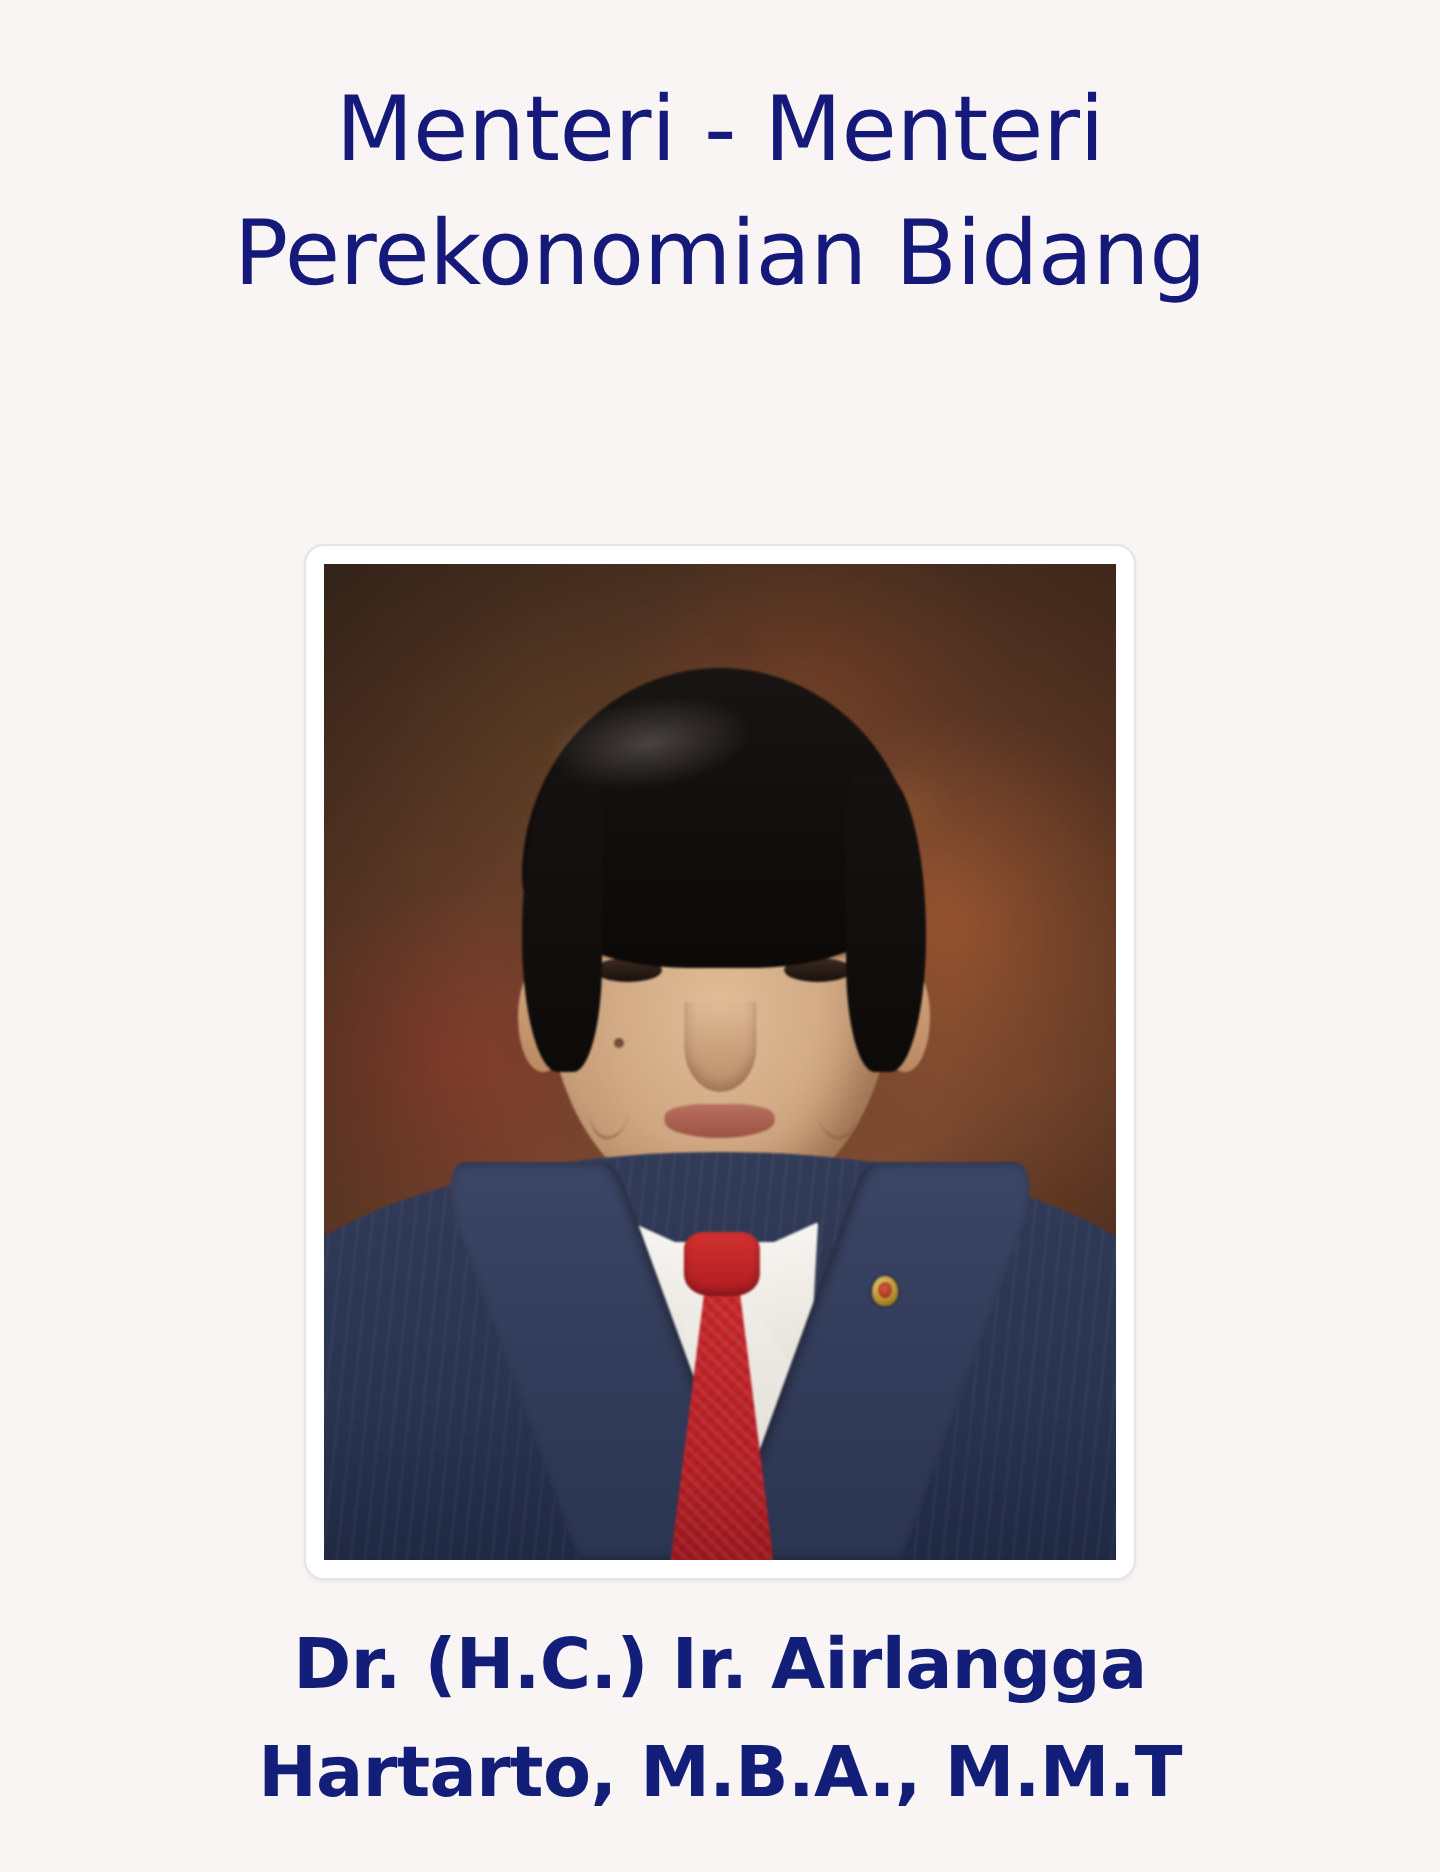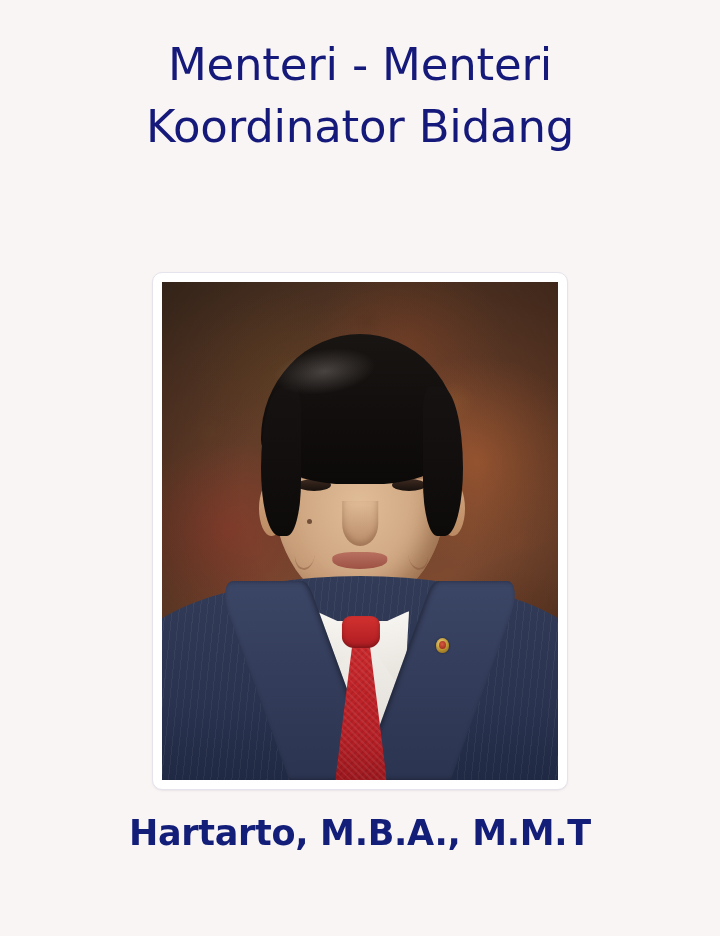--- a/index.html
+++ b/index.html
@@ -383,21 +383,21 @@
   }
   .caption .ln { display: block; white-space: nowrap; }
 </style>
 </head>
 <body>
 
 <div class="page">
 
   <h1 class="heading">
     <span class="ln">Menteri - Menteri</span>
-    <span class="ln">Koordinator Bidang</span>
+    <span class="ln">Perekonomian Bidang</span>
   </h1>
 
   <div class="photo-frame">
     <div class="photo">
 
       <div class="bg-base"></div>
       <div class="bg-speck"></div>
       <div class="bg-vignette"></div>
 
       <div class="neck">
@@ -438,16 +438,17 @@
         <div class="tie-tex"></div>
       </div>
       <div class="tie-knot"></div>
       <div class="pin"></div>
 
       <div class="photo-soften"></div>
     </div>
   </div>
 
   <div class="caption">
+    <span class="ln">Dr. (H.C.) Ir. Airlangga</span>
     <span class="ln">Hartarto, M.B.A., M.M.T</span>
   </div>
 
 </div>
 
 </body></html>

